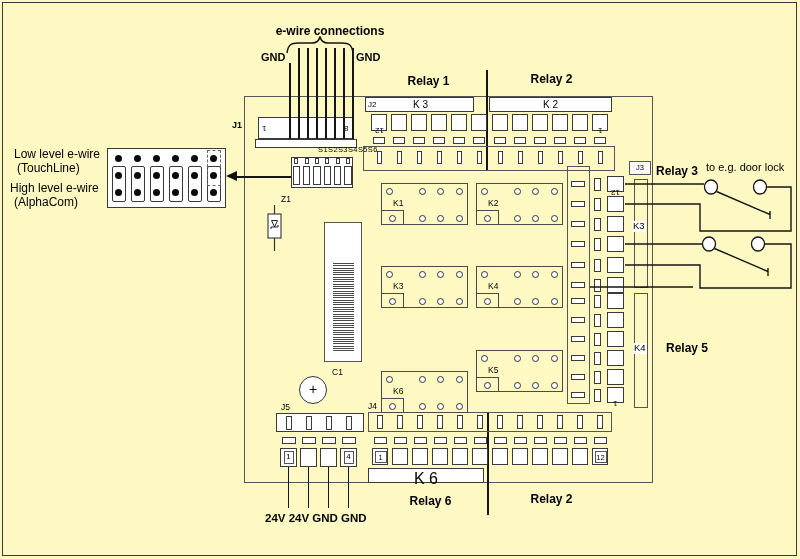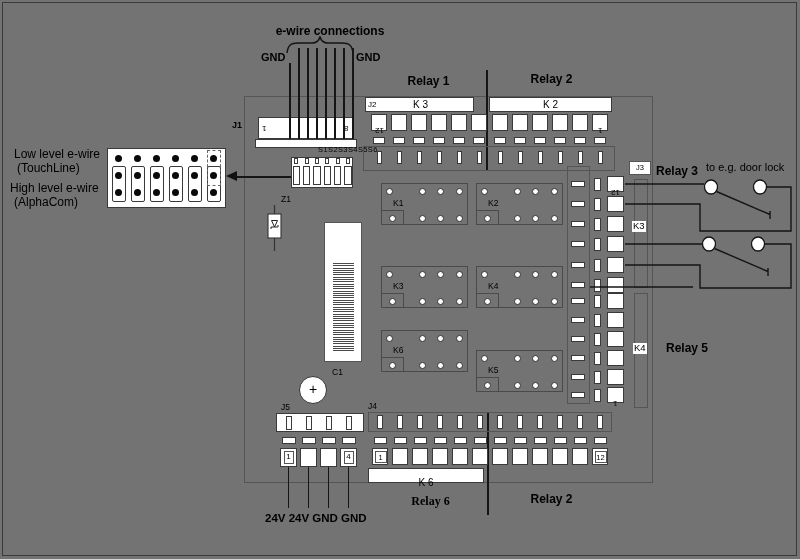--- a/index.html
+++ b/index.html
@@ -1,16 +1,16 @@
 <!DOCTYPE html>
 <html><head>
 <meta charset="utf-8">
 <style>
   html,body{margin:0;padding:0;background:#fff;}
-  #stage{position:relative;width:800px;height:559px;background:#737373;
+  #stage{position:relative;width:800px;height:559px;background:#fef9c3;
          font-family:"Liberation Sans",sans-serif;color:#000;overflow:hidden;}
   .abs{position:absolute;}
   .b{position:absolute;border:1px solid #3a3a3a;box-sizing:border-box;background:#fff;}
   .line{position:absolute;background:#151515;}
   .txt{position:absolute;white-space:nowrap;color:#000;line-height:1.15;}
   .bold{font-weight:700;}
   .ctr{text-align:center;}
   .rot180{display:inline-block;transform:rotate(180deg);}
   .dot{position:absolute;width:7px;height:7px;border-radius:50%;background:#0a0a0a;}
   .pinlab{font-size:8px;line-height:1;}
@@ -112,21 +112,21 @@
   <div class="b" style="left:324px;top:222px;width:38px;height:140px;border-width:1.2px;border-color:#555;"></div>
   <div class="hatch" style="left:333px;top:263px;width:21px;height:90px;"></div>
 
   <div class="circ txt ctr" style="left:299px;top:376px;width:28px;height:28px;font-size:14px;line-height:25px;">+</div>
   <div class="txt" style="left:332px;top:368px;font-size:8.5px;">C1</div>
 
   <div class="txt bold ctr" style="left:386px;top:75px;width:85px;font-size:12px;">Relay 1</div>
   <div class="txt bold ctr" style="left:509px;top:73px;width:85px;font-size:12px;">Relay 2</div>
   <div class="txt bold" style="left:656px;top:165px;font-size:12px;">Relay 3</div>
   <div class="txt bold" style="left:666px;top:342px;font-size:12px;">Relay 5</div>
-  <div class="txt bold ctr" style="left:388px;top:495px;width:85px;font-size:12px;font-family:Liberation Serif, serif;">Relay 6</div>
+  <div class="txt bold ctr" style="left:388px;top:495px;width:85px;font-size:12px;">Relay 6</div>
   <div class="txt bold ctr" style="left:509px;top:493px;width:85px;font-size:12px;">Relay 2</div>
   <div class="txt" style="left:706px;top:161px;font-size:11px;">to e.g. door lock</div>
 
   <div class="line" style="left:486px;top:70px;width:1.5px;height:100px;"></div>
   <div class="line" style="left:487px;top:412px;width:1.5px;height:103px;"></div>
 
   <div class="b" style="left:365px;top:97px;width:109px;height:15px;">
     <span class="txt" style="left:2px;top:2px;font-size:8px;">J2</span>
     <span class="txt ctr" style="left:0;top:1px;width:109px;font-size:10px;">K 3</span>
   </div>
@@ -279,21 +279,21 @@
       <div class="b" style="left: 552px; top: 448px; width: 16px; height: 17px;"></div>
       <div class="b" style="left: 577px; top: 415px; width: 6px; height: 14px;"></div>
       <div class="b" style="left: 573.5px; top: 437px; width: 13px; height: 7px;"></div>
       <div class="b" style="left: 572px; top: 448px; width: 16px; height: 17px;"></div>
       <div class="b" style="left: 597px; top: 415px; width: 6px; height: 14px;"></div>
       <div class="b" style="left: 593.5px; top: 437px; width: 13px; height: 7px;"></div>
       <div class="b" style="left: 592px; top: 448px; width: 16px; height: 17px;">
         <div class="b" style="left: 1.5px; top: 1.5px; width: 12px; height: 12px; font-size: 7.5px; text-align: center; border-color: rgb(85, 85, 85); line-height: 11px;">12</div>
       </div>
     </div>
-  <div class="b txt ctr" style="left:368px;top:468px;width:116px;height:15px;font-size:10px;padding-top:8px;">K 6</div>
+  <div class="b txt ctr" style="left:368px;top:468px;width:116px;height:15px;font-size:16px;padding-top:1px;">K 6</div>
 
   <div id="k-blocks">
       <div class="b" style="left: 381px; top: 183px; width: 87px; height: 42px; border-width: 1.2px; border-color: rgb(74, 74, 74); background: transparent; padding-left: 36px;">
         <div class="txt" style="left: 11px; top: 15px; font-size: 8.5px;">K1</div>
         <div class="b" style="left: -1px; top: 26px; width: 23px; height: 15px; border-color: rgb(74, 74, 74); background: transparent;"></div>
         <div class="circ" style="left: 4px; top: 4px; width: 7px; height: 7px; border-width: 1.1px;"></div>
         <div class="circ" style="left: 36.5px; top: 4px; width: 7px; height: 7px; border-width: 1.1px;"></div>
         <div class="circ" style="left: 54.5px; top: 4px; width: 7px; height: 7px; border-width: 1.1px;"></div>
         <div class="circ" style="left: 73.5px; top: 4px; width: 7px; height: 7px; border-width: 1.1px;"></div>
         <div class="circ" style="left: 6.5px; top: 30.5px; width: 7px; height: 7px; border-width: 1.1px;"></div>
@@ -330,21 +330,21 @@
         <div class="b" style="left: -1px; top: 26px; width: 23px; height: 15px; border-color: rgb(74, 74, 74); background: transparent;"></div>
         <div class="circ" style="left: 4px; top: 4px; width: 7px; height: 7px; border-width: 1.1px;"></div>
         <div class="circ" style="left: 36.5px; top: 4px; width: 7px; height: 7px; border-width: 1.1px;"></div>
         <div class="circ" style="left: 54.5px; top: 4px; width: 7px; height: 7px; border-width: 1.1px;"></div>
         <div class="circ" style="left: 73.5px; top: 4px; width: 7px; height: 7px; border-width: 1.1px;"></div>
         <div class="circ" style="left: 6.5px; top: 30.5px; width: 7px; height: 7px; border-width: 1.1px;"></div>
         <div class="circ" style="left: 36.5px; top: 30.5px; width: 7px; height: 7px; border-width: 1.1px;"></div>
         <div class="circ" style="left: 54.5px; top: 30.5px; width: 7px; height: 7px; border-width: 1.1px;"></div>
         <div class="circ" style="left: 73.5px; top: 30.5px; width: 7px; height: 7px; border-width: 1.1px;"></div>
       </div>
-      <div class="b" style="left: 381px; top: 330px; width: 87px; height: 42px; border-width: 1.2px; border-color: rgb(74, 74, 74); background: transparent;">
+      <div class="b" style="left: 381px; top: 371px; width: 87px; height: 42px; border-width: 1.2px; border-color: rgb(74, 74, 74); background: transparent;">
         <div class="txt" style="left: 11px; top: 15px; font-size: 8.5px;">K6</div>
         <div class="b" style="left: -1px; top: 26px; width: 23px; height: 15px; border-color: rgb(74, 74, 74); background: transparent;"></div>
         <div class="circ" style="left: 4px; top: 4px; width: 7px; height: 7px; border-width: 1.1px;"></div>
         <div class="circ" style="left: 36.5px; top: 4px; width: 7px; height: 7px; border-width: 1.1px;"></div>
         <div class="circ" style="left: 54.5px; top: 4px; width: 7px; height: 7px; border-width: 1.1px;"></div>
         <div class="circ" style="left: 73.5px; top: 4px; width: 7px; height: 7px; border-width: 1.1px;"></div>
         <div class="circ" style="left: 6.5px; top: 30.5px; width: 7px; height: 7px; border-width: 1.1px;"></div>
         <div class="circ" style="left: 36.5px; top: 30.5px; width: 7px; height: 7px; border-width: 1.1px;"></div>
         <div class="circ" style="left: 54.5px; top: 30.5px; width: 7px; height: 7px; border-width: 1.1px;"></div>
         <div class="circ" style="left: 73.5px; top: 30.5px; width: 7px; height: 7px; border-width: 1.1px;"></div>

